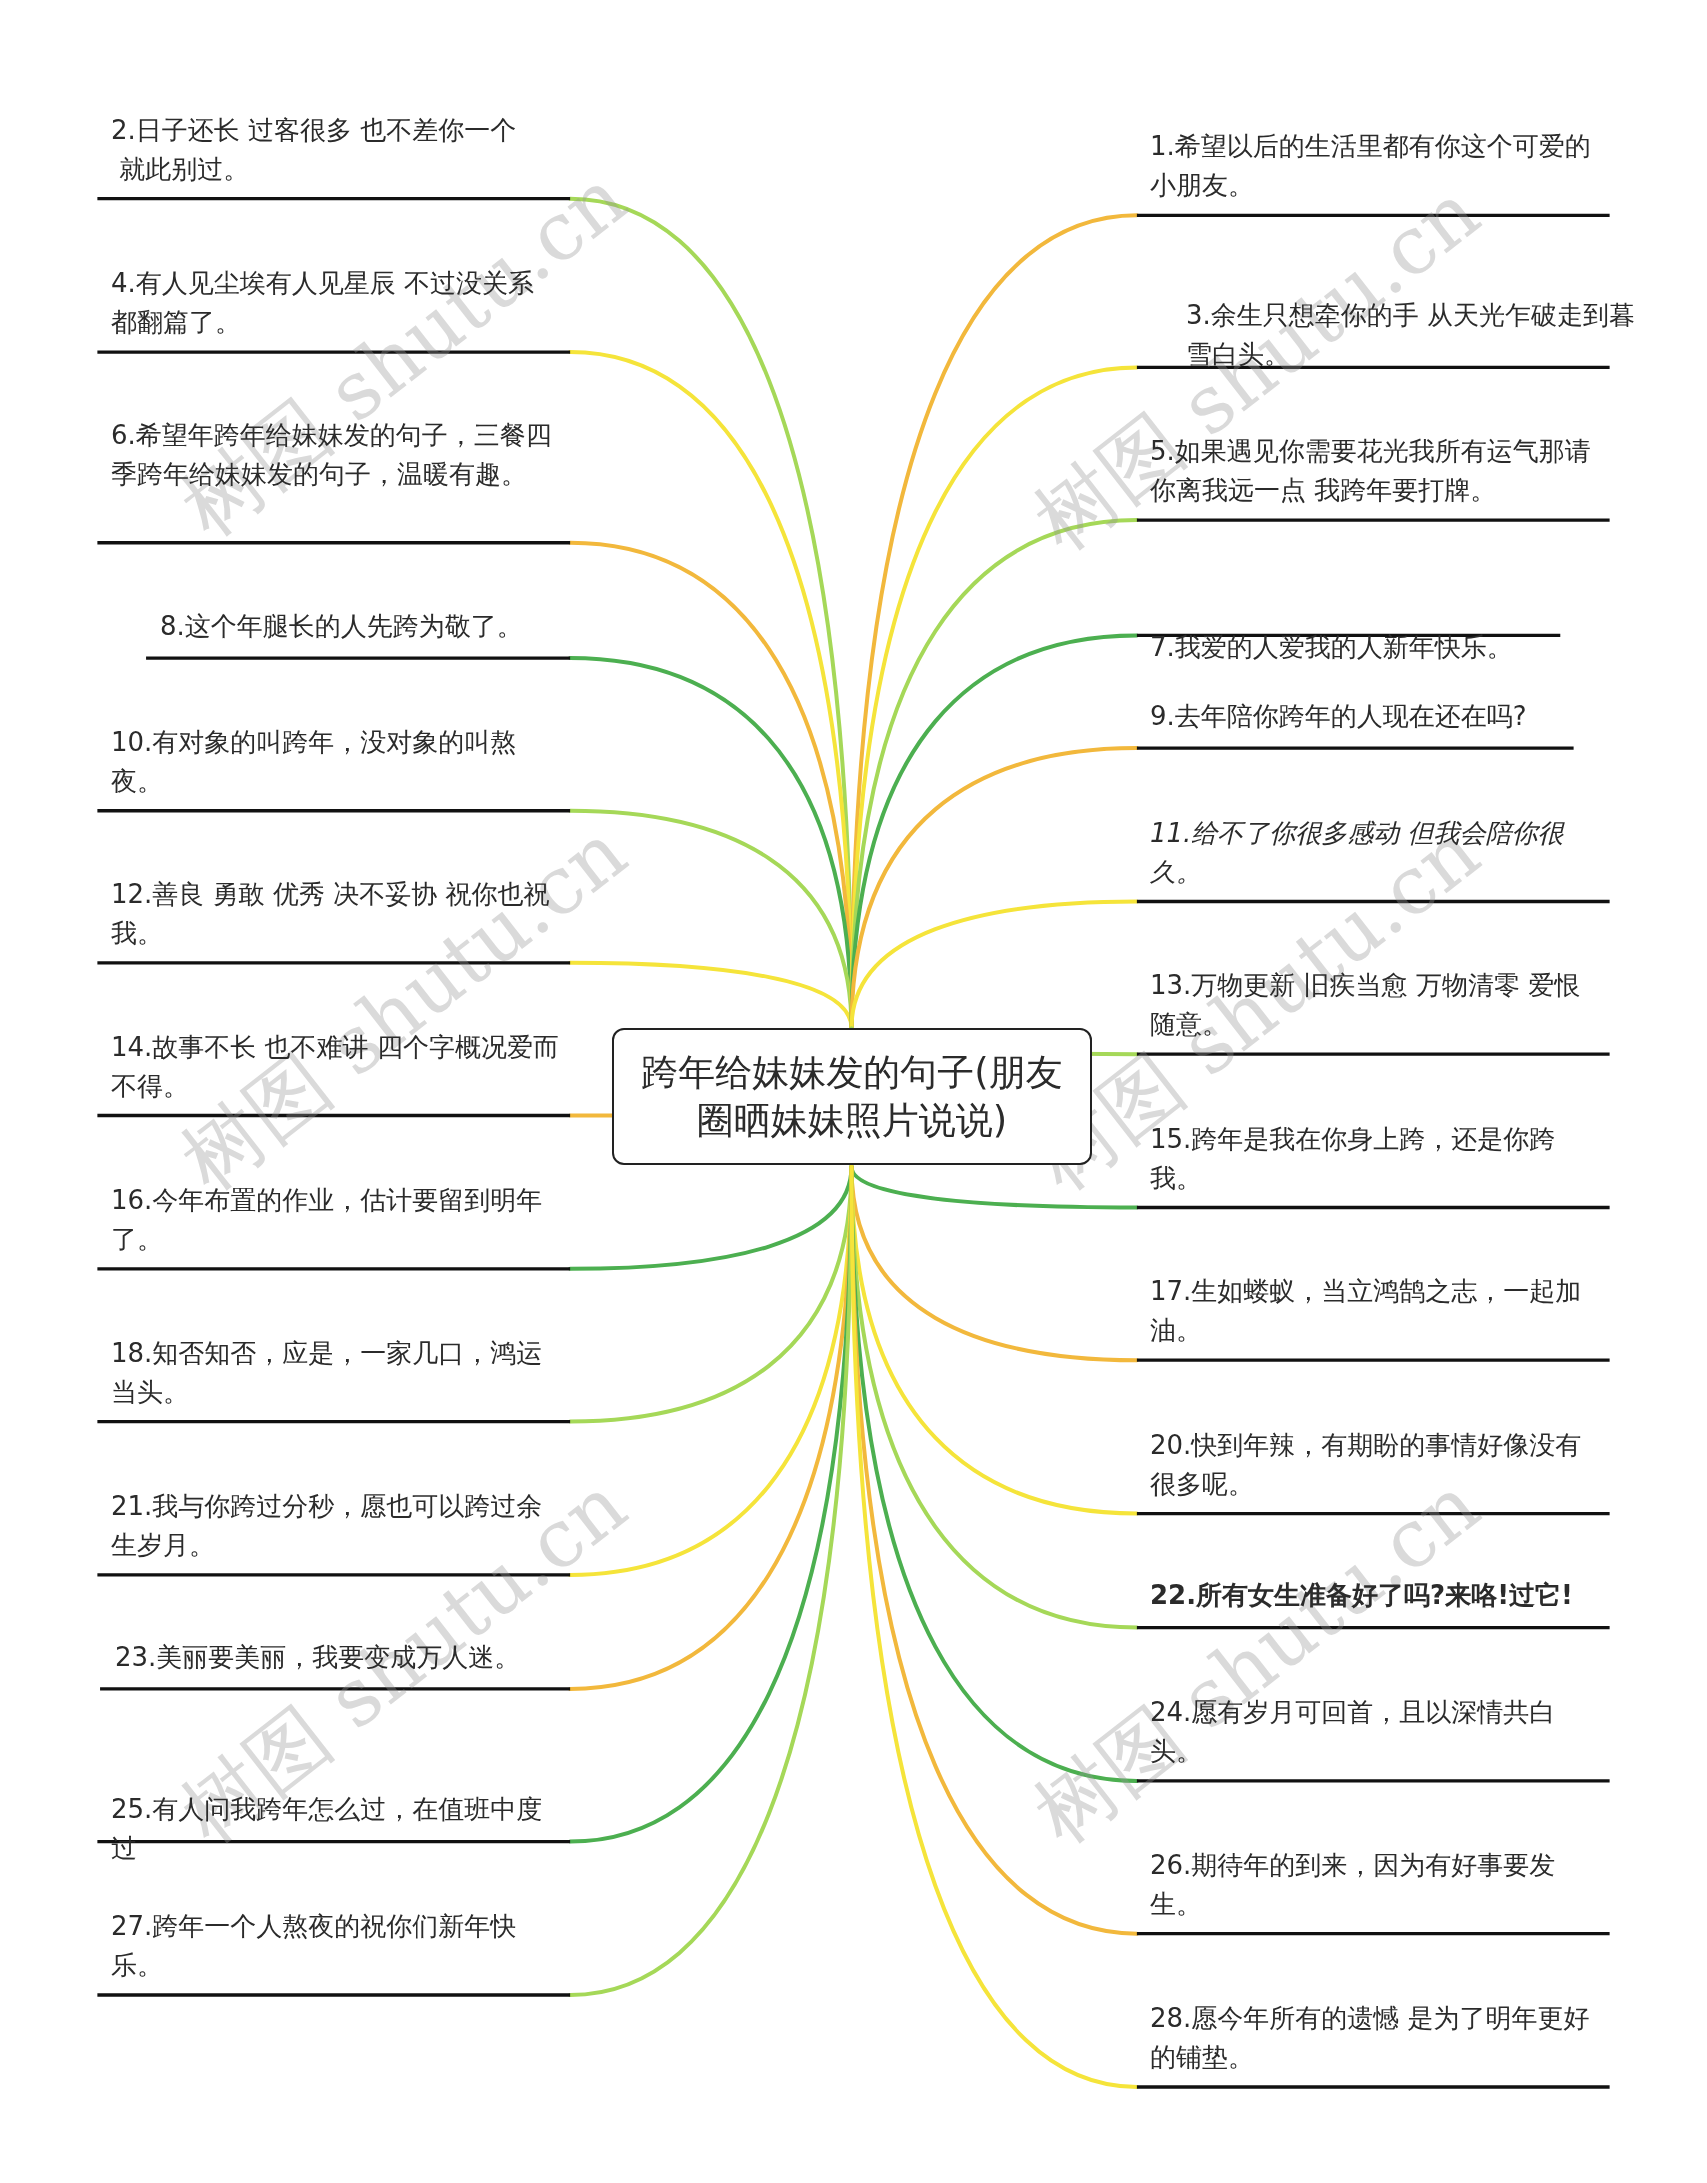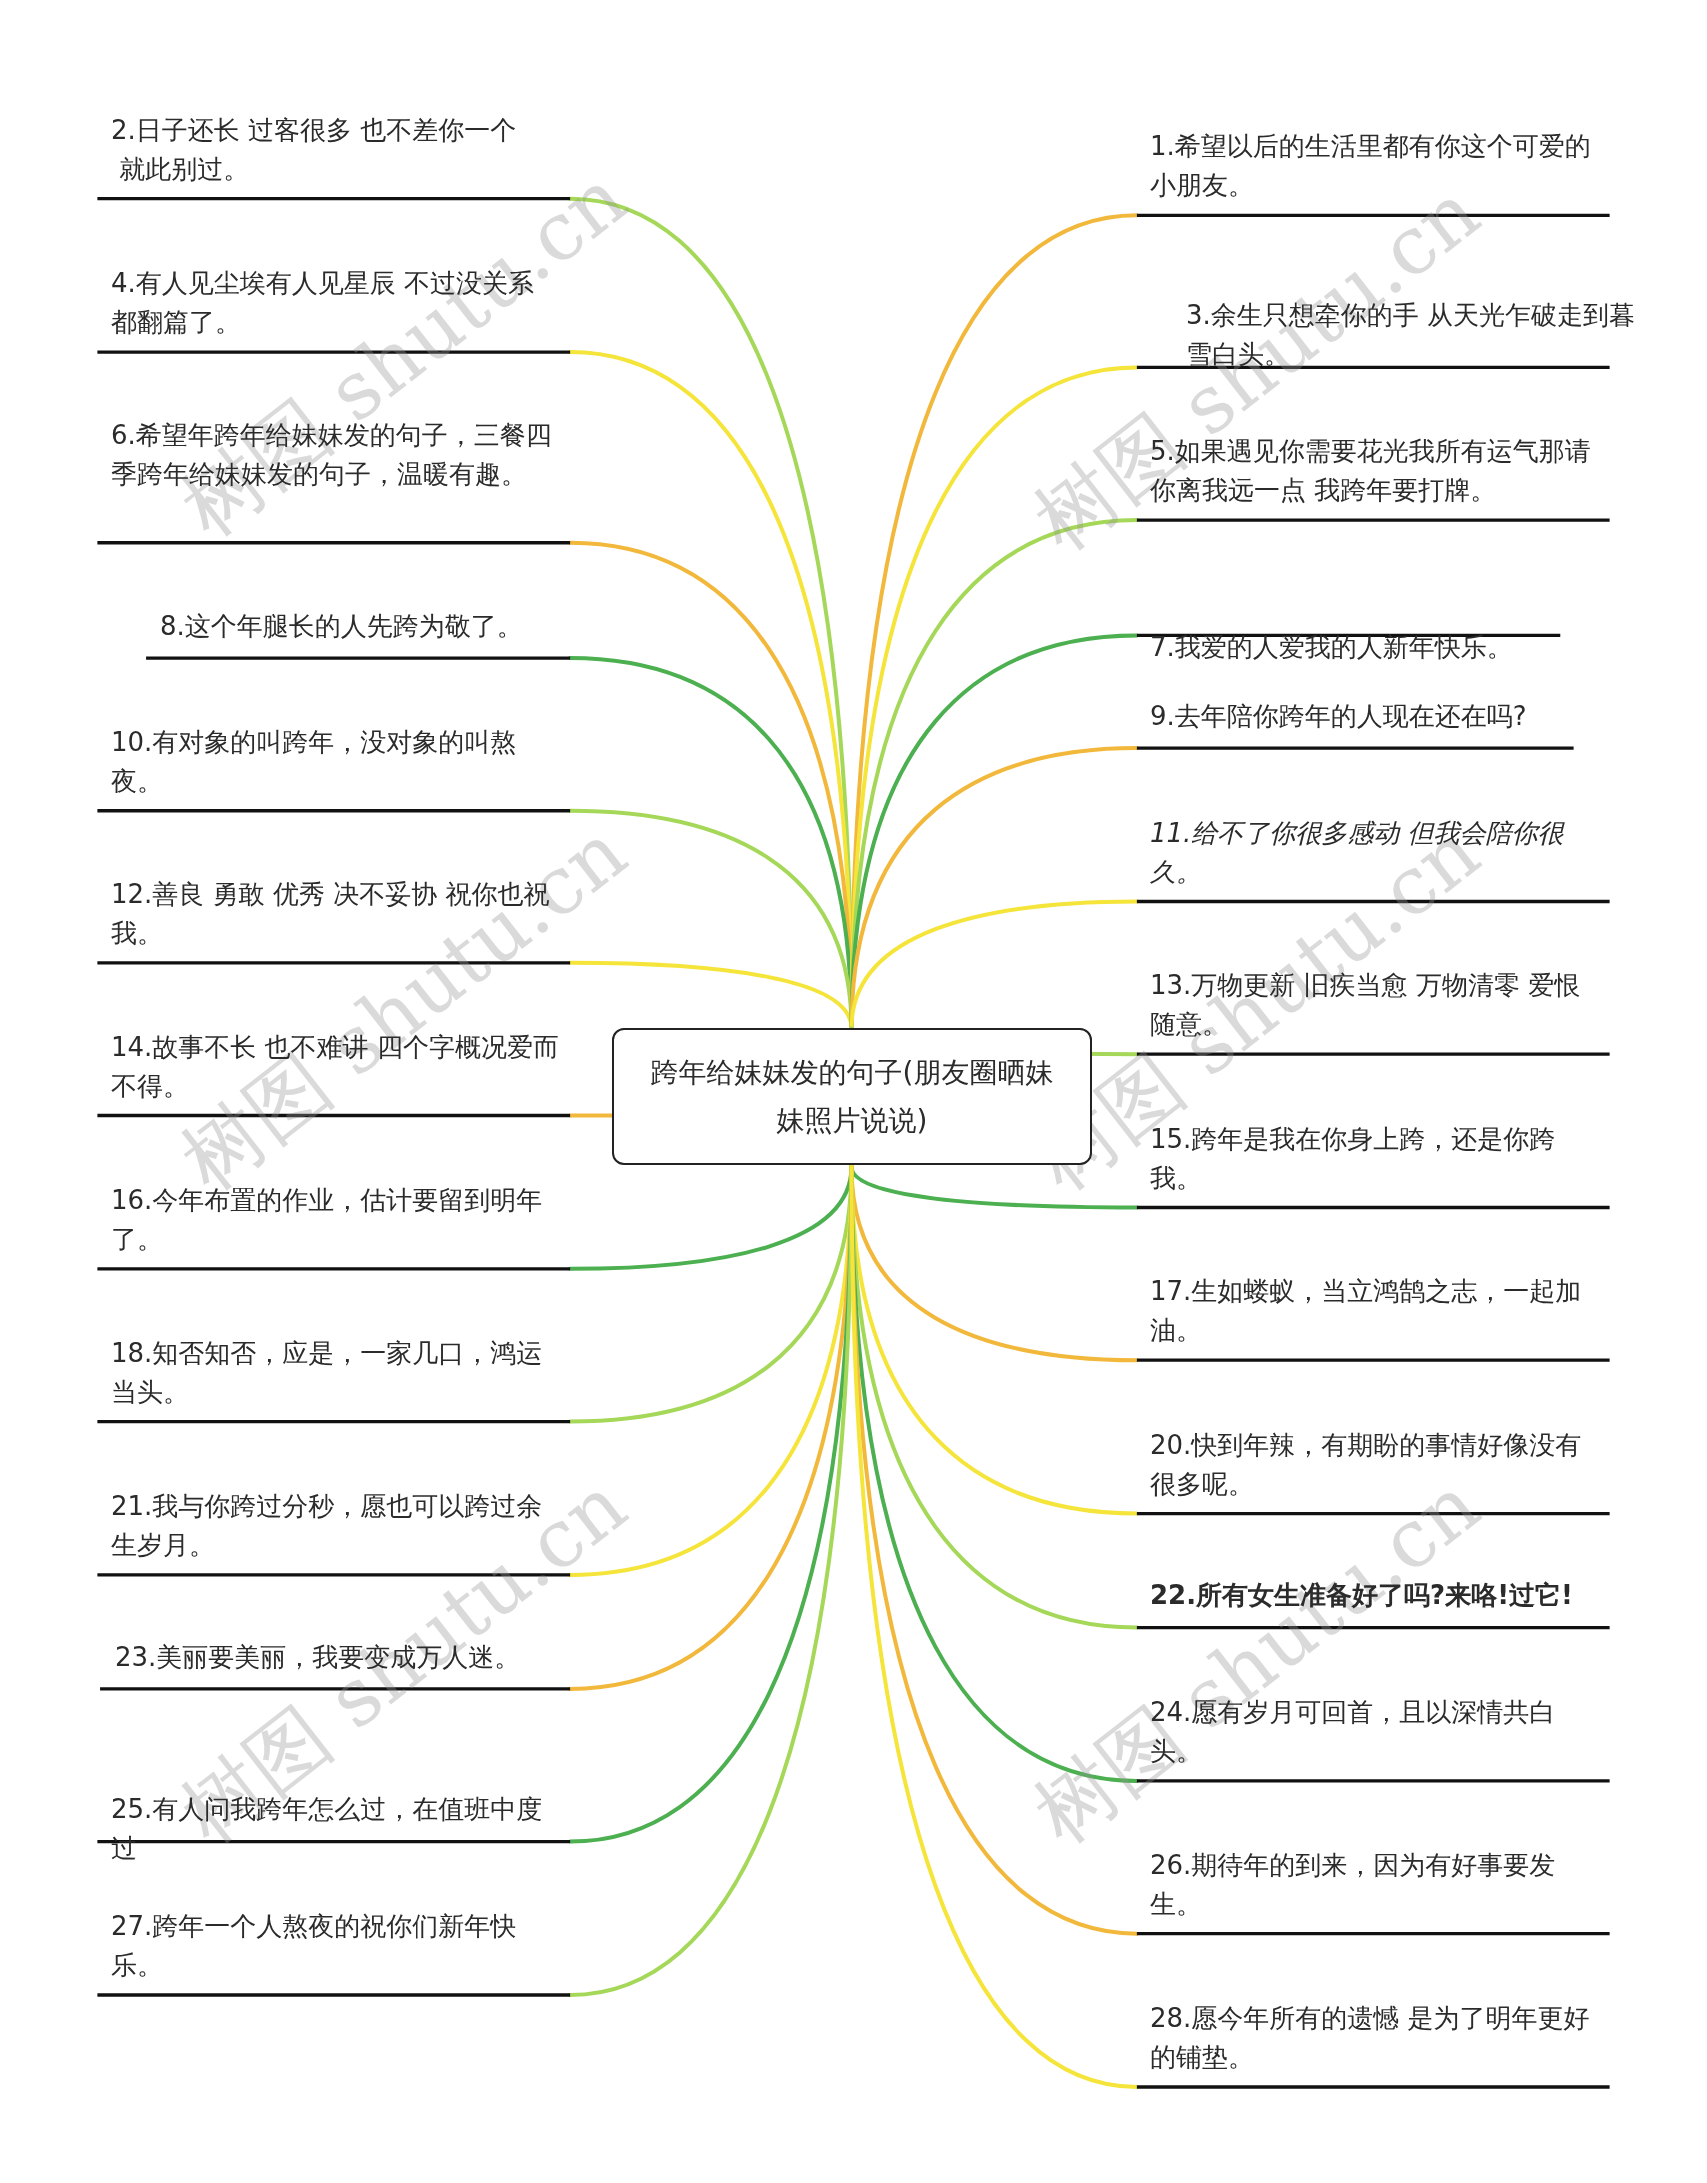--- a/index.html
+++ b/index.html
@@ -4,21 +4,21 @@
 <style>
   html, body { margin: 0; padding: 0; background: #ffffff; }
   body { width: 1707px; height: 2183px; position: relative; overflow: hidden;
          font-family: "DejaVu Sans", "Liberation Sans", sans-serif; }
   #canvas { position: absolute; left: 0; top: 0; width: 1707px; height: 2183px; }
   .node-text { position: absolute; font-size: 26px; line-height: 39px; color: #2b2b2b;
                white-space: pre-wrap; width: 467px; }
   .root { position: absolute; left: 612px; top: 1028px; width: 480px; height: 137px;
           border: 2px solid #222; border-radius: 12px; background: #fff; box-sizing: border-box;
           display: flex; align-items: center; justify-content: center; text-align: center; }
-  .root-title { font-size: 28px; line-height: 48px; color: #2b2b2b; width: 427px; }
+  .root-title { font-size: 37px; line-height: 48px; color: #2b2b2b; width: 427px; }
   .watermark { position: absolute; font-family: "DejaVu Serif", "Liberation Serif", serif;
                font-size: 80px; color: rgba(150,150,150,0.35); transform: rotate(-38deg);
                transform-origin: left bottom; white-space: nowrap; pointer-events: none; }
 </style>
 </head>
 <body>
 
 <svg id="canvas" xmlns="http://www.w3.org/2000/svg" width="1707" height="2183" viewBox="0 0 2560 3274">
     <path d="M 1277 1542 C 1277 609, 1087.1 298, 855 298" fill="none" stroke="#a5d858" stroke-width="6" stroke-linecap="round"></path>
     <line x1="146" y1="298" x2="855" y2="298" stroke="#111111" stroke-width="5"></line>

